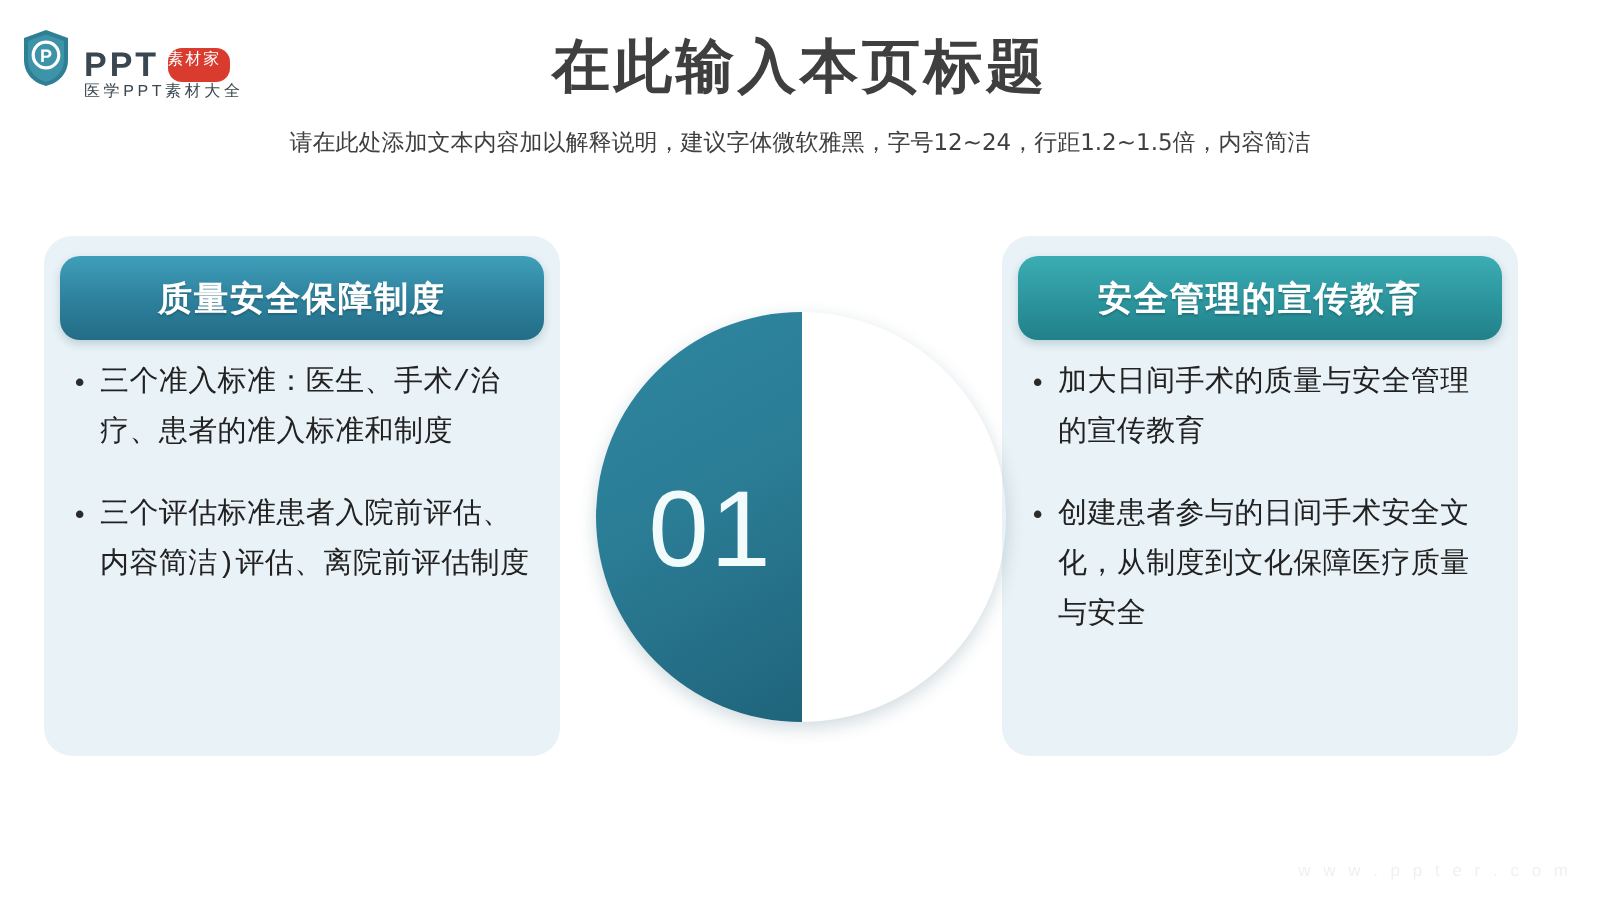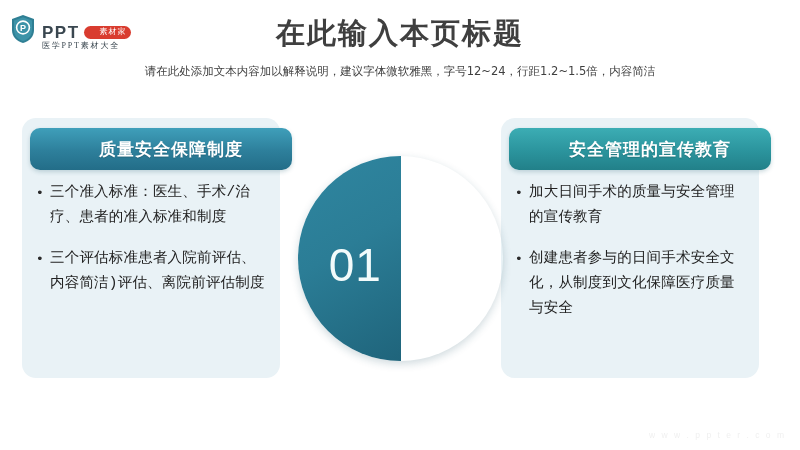--- a/index.html
+++ b/index.html
@@ -38,50 +38,49 @@
     flex: 0 0 auto;
   }
   .logo-text-block {
     display: flex;
     flex-direction: column;
     justify-content: center;
     gap: 1px;
   }
   .logo-row-top {
     display: flex;
-    align-items: center;
     gap: 4px;
     margin-top: 16px;
   }
   .logo-ppt {
     font-size: 17px;
     font-weight: bold;
     color: #3a4750;
     letter-spacing: 1.5px;
     line-height: 1;
     font-family: "Liberation Sans", sans-serif;
   }
   .logo-badge {
     background: #d93c2f;
     color: #ffffff;
     font-size: 8px;
     line-height: 1;
-    padding: 2px 4px 3px 16px;
+    padding: 2px 4px 3px 0;
     border-radius: 7px;
     letter-spacing: 1px;
     white-space: nowrap;
     font-family: "DejaVu Sans", sans-serif;
   }
   .logo-sub {
     font-size: 8px;
     color: #3a4750;
     letter-spacing: 1.8px;
     line-height: 1;
     white-space: nowrap;
-    font-family: Liberation Serif, serif;
+    font-family: Liberation Sans, sans-serif;
   }
 
   
   .page-title {
     position: absolute;
     left: 0;
     top: 16px;
     width: 800px;
     text-align: center;
     font-size: 29px;
@@ -119,21 +118,20 @@
     position: absolute;
     top: 10px;
     left: 8px;
     width: 242px;
     height: 42px;
     border-radius: 10px;
     display: flex;
     align-items: center;
     justify-content: center;
     box-shadow: 0 2px 4px rgba(30,90,110,0.22);
-    padding-left: 20px;
   }
   .card-left .card-header {
     background: linear-gradient(180deg, #3f9fba 0%, #2d7f9b 55%, #236d88 100%);
   }
   .card-right .card-header {
     background: linear-gradient(180deg, #3cadb4 0%, #2b949d 55%, #228089 100%);
   }
   .card-header-text {
     color: #ffffff;
     font-size: 17px;
@@ -195,21 +193,21 @@
   .circle-half-left {
     left: 0;
     background: linear-gradient(150deg, #2f86a0 0%, #2b7d96 45%, #1f647b 100%);
   }
   .circle-half-right {
     right: 0;
     background: linear-gradient(210deg, #3dadb2 0%, #33a0a8 45%, #22808b 100%);
   }
   .circle-num {
     color: #f2fbfb;
-    font-size: 46px;
+    font-size: 54px;
     letter-spacing: 1px;
     line-height: 1;
     font-family: "Liberation Sans", sans-serif;
   }
   .circle-num-left  { transform: translate(6px, 6px); }
   .circle-num-right { transform: translate(-4px, 6px); }
 
   
   .watermark {
     position: absolute;

